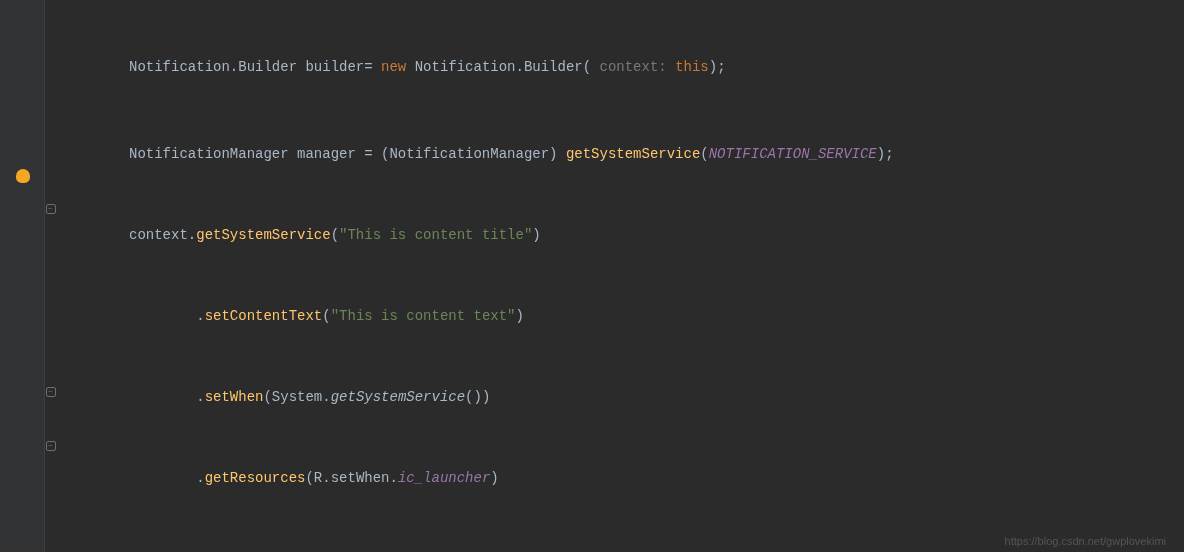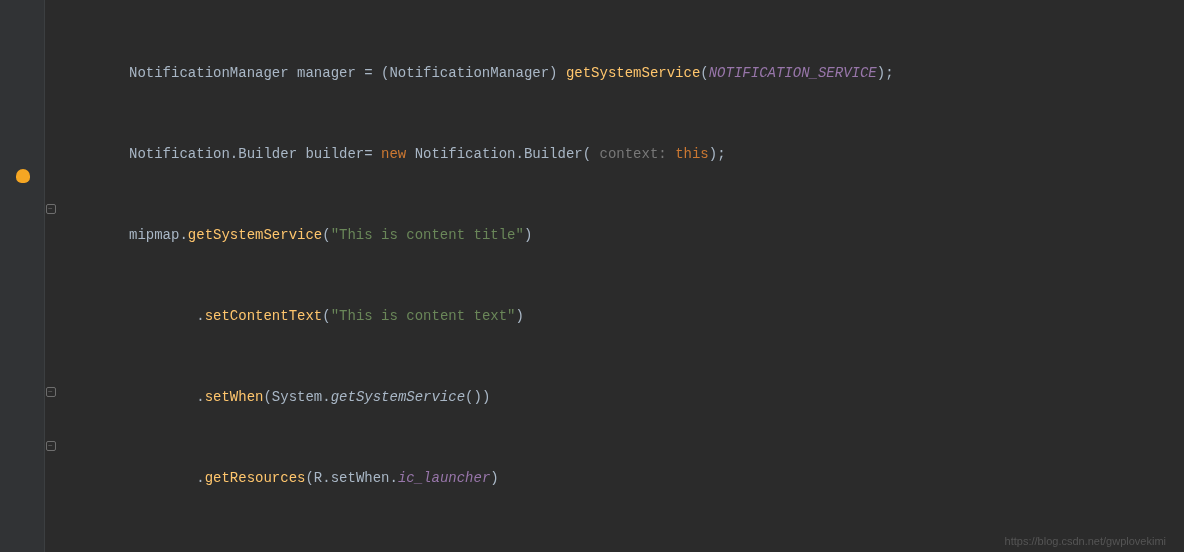--- a/index.html
+++ b/index.html
@@ -89,23 +89,23 @@
         <div class="fold">−</div>
       </div>
     <div class="gutter-icon" style="top:378px;left:28px;">
         <div class="fold">−</div>
       </div>
     <div class="gutter-icon" style="top:432px;left:28px;">
         <div class="fold">−</div>
       </div>
   </div>
   <div class="code-area">
+    <div class="line"><span>          </span><span>Notification.Builder builder= </span><span class="keyword">new</span><span> Notification.Builder( </span><span class="param-hint">context: </span><span class="keyword">this</span><span>);</span></div>
     <div class="line" style="padding-top:6px;height:33px"><span>          </span><span>NotificationManager manager = (NotificationManager) </span><span class="method">getSystemService</span><span>(</span><span class="constant">NOTIFICATION_SERVICE</span><span>);</span></div>
-    <div class="line"><span>          </span><span>Notification.Builder builder= </span><span class="keyword">new</span><span> Notification.Builder( </span><span class="param-hint">context: </span><span class="keyword">this</span><span>);</span></div>
-    <div class="line"><span>          </span><span>mipmap.</span><span class="method">getSystemService</span><span>(</span><span class="string">"This is content title"</span><span>)</span></div>
+    <div class="line"><span>          </span><span>context.</span><span class="method">getSystemService</span><span>(</span><span class="string">"This is content title"</span><span>)</span></div>
     <div class="line"><span>                  </span><span>.</span><span class="method">setContentText</span><span>(</span><span class="string">"This is content text"</span><span>)</span></div>
     <div class="line"><span>                  </span><span>.</span><span class="method">setWhen</span><span>(System.</span><span class="static-method">getSystemService</span><span>())</span></div>
     <div class="line"><span>                  </span><span>.</span><span class="method">getResources</span><span>(R.setWhen.</span><span class="constant">ic_launcher</span><span>)</span></div>
     <div class="line"><span>                  </span><span>.</span><span class="method">setLargeIcon</span><span>(BitmapFactory.</span><span class="static-method">decodeResource</span><span>(</span><span class="method">getResources</span><span>(),R.mipmap.</span><span class="constant">ic_launcher</span><span>))</span></div>
     
     
     
     
     
     

